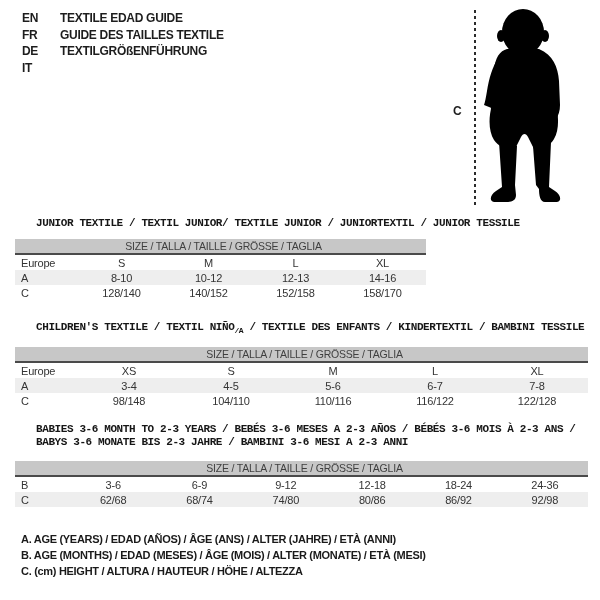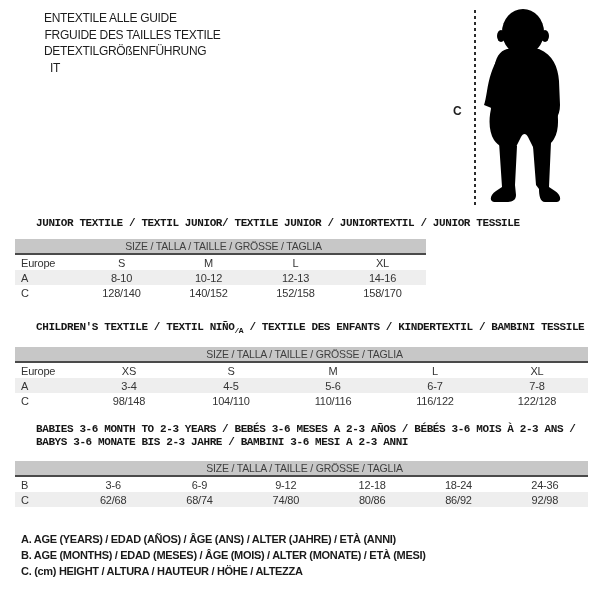--- a/index.html
+++ b/index.html
@@ -2,21 +2,21 @@
 <html><head>
 <meta charset="utf-8">
 <style>
   html,body{margin:0;padding:0;}
   .page{
     position:relative;width:600px;height:600px;background:#ffffff;overflow:hidden;
     font-family:"Liberation Sans", sans-serif;color:#1d1d1d;
   }
   
   .lang-list{position:absolute;left:22px;top:10px;}
-  .lang-row{display:flex;font-size:12px;font-weight:normal;letter-spacing:-0.3px;line-height:16.6px;text-align:right;}
+  .lang-row{display:flex;font-size:12px;font-weight:bold;letter-spacing:-0.3px;line-height:16.6px;}
   .lang-code{width:38px;flex:0 0 38px;}
   
   .measure-line{
     position:absolute;left:474px;top:10px;width:2px;height:197px;
     background:repeating-linear-gradient(to bottom,#2b2b2b 0 3px,transparent 3px 6px);
   }
   .fig-label{position:absolute;left:453px;top:104px;font-size:12px;font-weight:bold;}
   .baby{position:absolute;left:481px;top:5px;}
   
   .sec-title{
@@ -39,21 +39,21 @@
   .note-line{font-size:11px;font-weight:bold;letter-spacing:-0.3px;line-height:16.2px;white-space:nowrap;color:#1a1a1a;}
 </style>
 </head>
 <body>
 
 <div class="page">
 
   <div class="lang-list">
     <div class="lang-row">
       <span class="lang-code">EN</span>
-      <span class="lang-label">TEXTILE ALLE GUIDE</span>
+      <span class="lang-label">TEXTILE EDAD GUIDE</span>
     </div>
     <div class="lang-row">
       <span class="lang-code">FR</span>
       <span class="lang-label">GUIDE DES TAILLES TEXTILE</span>
     </div>
     <div class="lang-row">
       <span class="lang-code">DE</span>
       <span class="lang-label">TEXTILGRÖßENFÜHRUNG</span>
     </div>
     <div class="lang-row">

